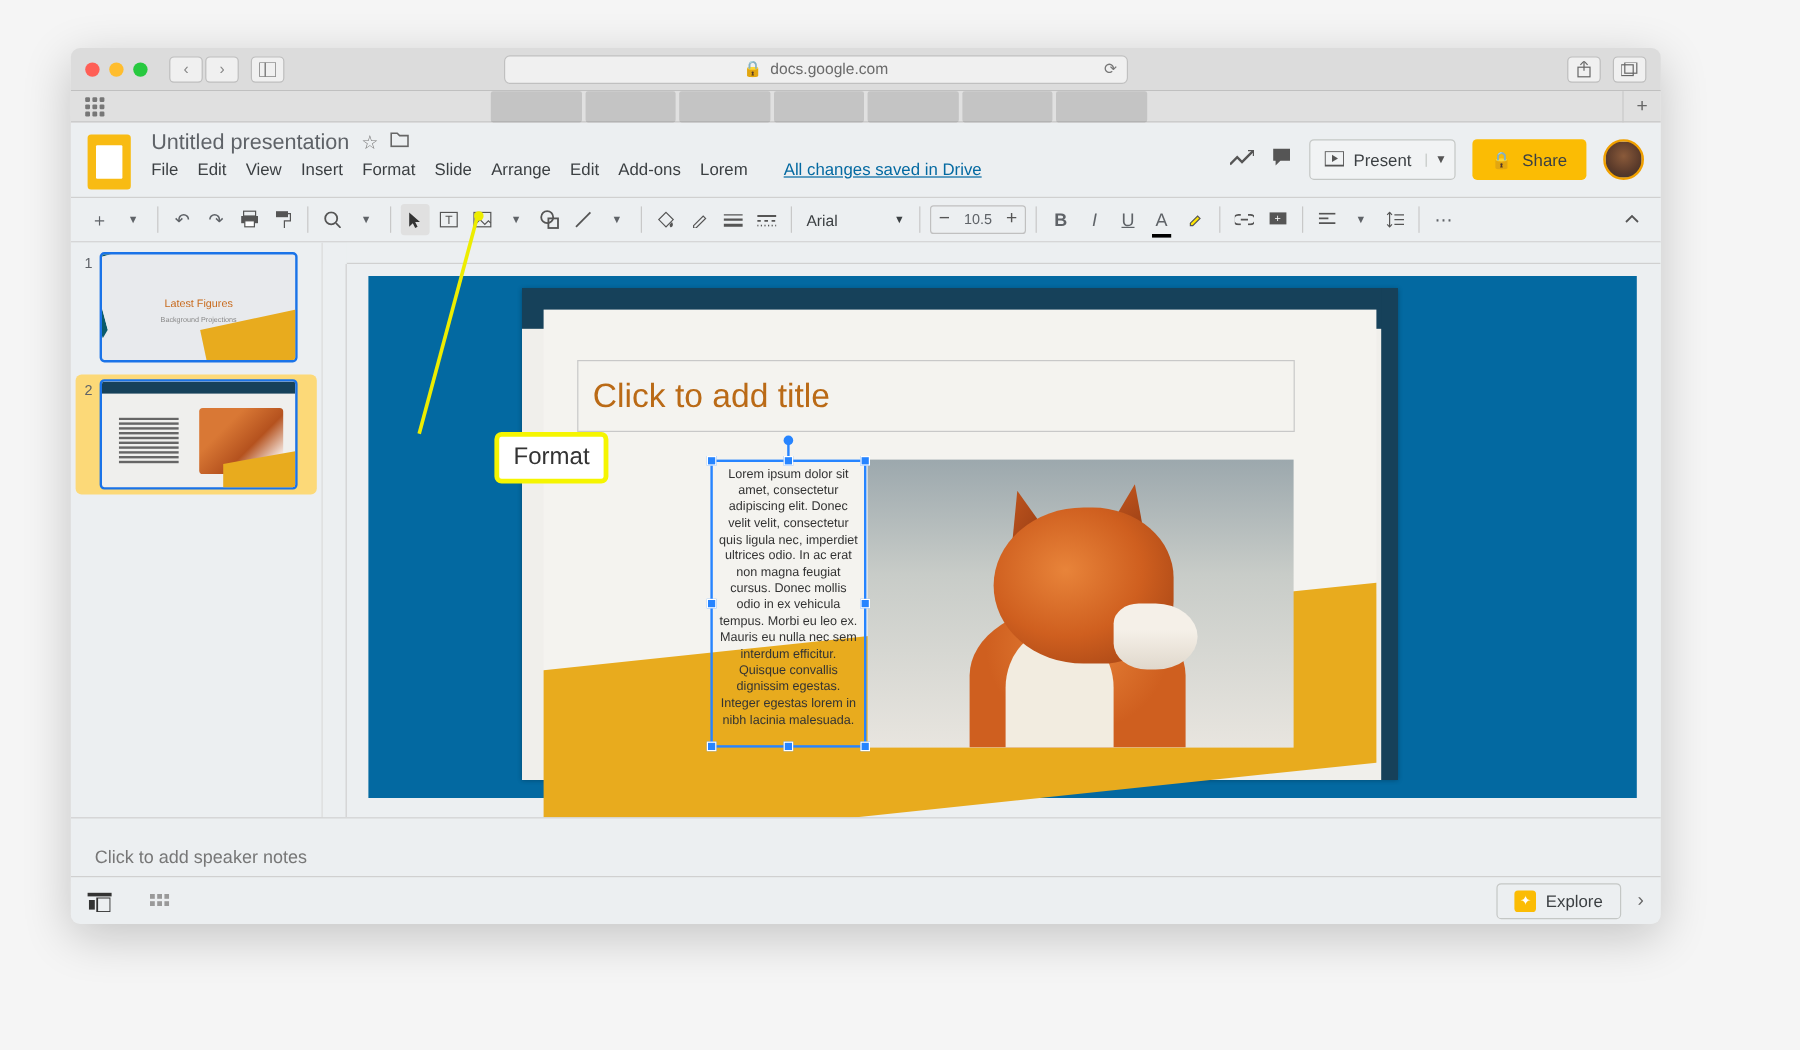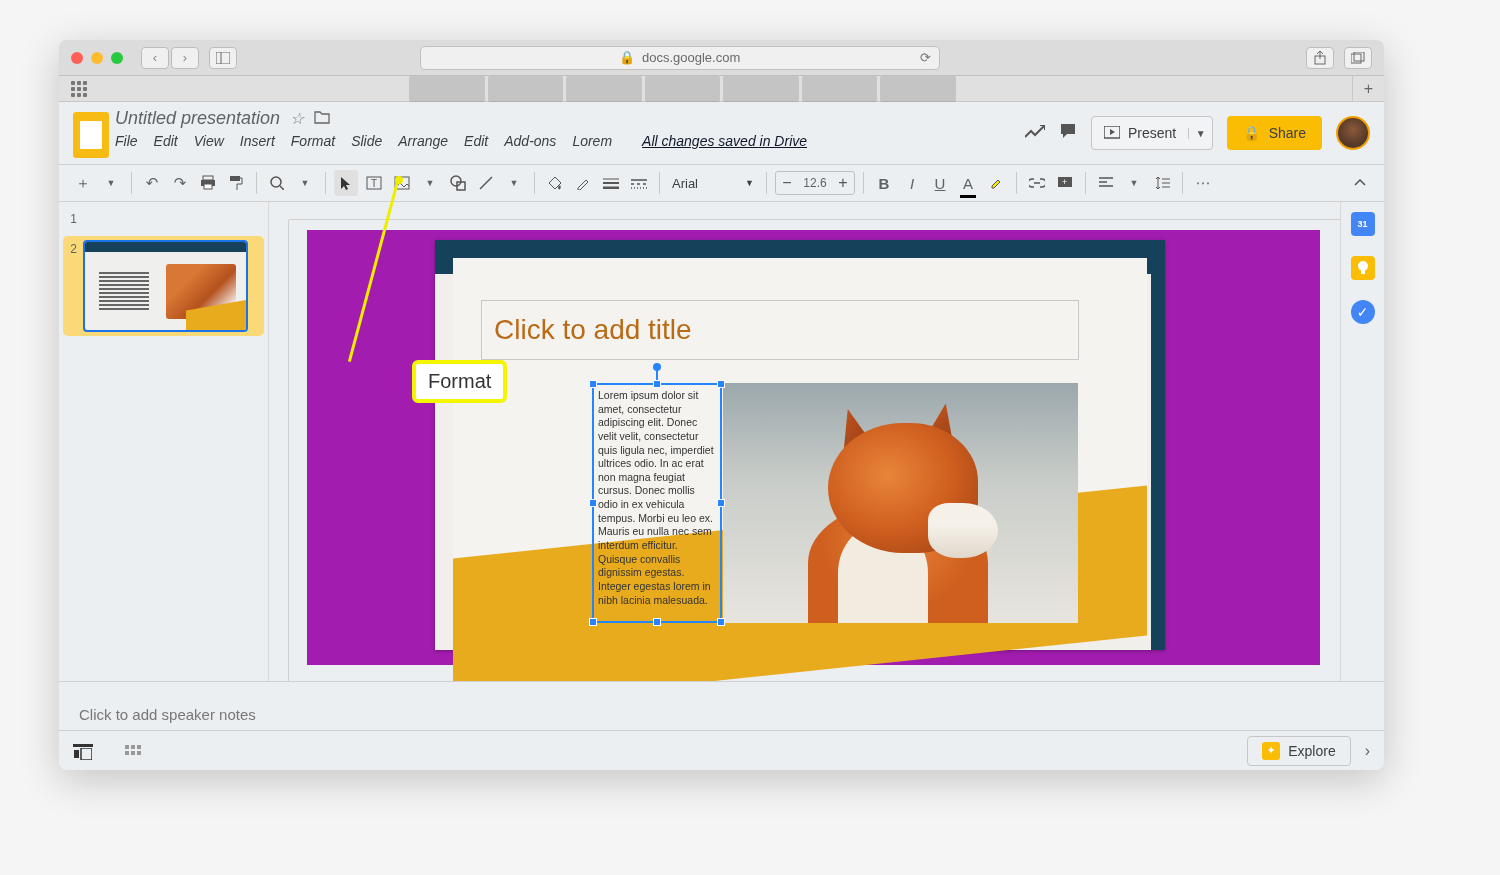--- a/index.html
+++ b/index.html
@@ -21,27 +21,27 @@
 .bookmarks-bar { height:26px; background:#e0e0e0; border-bottom:1px solid #c8c8c8; display:flex; align-items:center; padding:0 12px; position:relative; }
 .apps-icon { width:16px; height:16px; display:grid; grid-template-columns:repeat(3,4px); grid-template-rows:repeat(3,4px); gap:2px; }
 .apps-icon span { background:#777; border-radius:1px; }
 .censor-bar { position:absolute; top:0; left:350px; width:550px; height:26px; display:flex; }
 .censor-bar div { flex:1; background:#2a2a2a; margin-right:3px; border-radius:2px; opacity:0.15; }
 .newtab { position:absolute; right:0; top:0; width:32px; height:26px; display:flex; align-items:center; justify-content:center; color:#666; border-left:1px solid #c8c8c8; font-size:16px; }
 .app-area { height:calc(100% - 62px); background:#eceff1; display:flex; flex-direction:column; }
 .app-header { padding:6px 14px 0 14px; display:flex; align-items:flex-start; }
 .logo { width:36px; height:46px; margin-top:4px; background:#f8bb13; border-radius:3px; position:relative; display:flex; align-items:center; justify-content:center; }
 .logo::after { content:""; width:22px; height:28px; background:#fff; border-radius:1px; }
-.title-menu { margin-left:6px; flex:1;font-style:italic; }
+.title-menu { margin-left:17px; flex:1; }
 .doc-title { display:flex; align-items:center; gap:10px; }
 .doc-title .name { font-size:18px; color:#5f6368; }
 .star,.folder { color:#777; font-size:16px; }
 .menus { display:flex; gap:16px; margin-top:4px; font-size:14px; color:#3c4043; }
 .menus span { cursor:default; }
-.saved { color:#0f172a; text-decoration:underline; margin-left:14px; }
+.saved { color:#0369a1; text-decoration:underline; margin-left:14px; }
 .header-right { display:flex; align-items:center; gap:14px; margin-top:8px; }
 .hr-icon { color:#555; font-size:18px; }
 .present-btn { display:flex; align-items:center; border:1px solid #c4c7c5; border-radius:4px; height:34px; background:#f1f3f4; }
 .present-main { padding:0 12px; display:flex; gap:8px; align-items:center; font-size:14px; color:#3c4043; }
 .present-drop { border-left:1px solid #c4c7c5; width:24px; display:flex; align-items:center; justify-content:center; color:#555; font-size:10px; }
 .share-btn { height:34px; padding:0 16px; background:#fbbc04; border-radius:4px; display:flex; align-items:center; gap:8px; font-size:14px; font-weight:500; color:#3c4043; }
 .avatar { width:34px; height:34px; border-radius:50%; background:radial-gradient(circle at 50% 40%, #8a5a3a 0%, #5a3a2a 60%, #333 100%); border:2px solid #f0a000; }
 .toolbar { height:38px; border-top:1px solid #d0d0d0; border-bottom:1px solid #d0d0d0; margin-top:6px; display:flex; align-items:center; padding:0 12px; gap:4px; color:#5f6368; background:#eceff1; }
 .tbtn { min-width:24px; height:26px; display:flex; align-items:center; justify-content:center; font-size:15px; border-radius:3px; }
 .sep { width:1px; height:22px; background:#c8c8c8; margin:0 4px; }
@@ -64,21 +64,21 @@
 .thumb1-sub { position:absolute; left:0; right:0; top:52px; text-align:center; font-size:6px; color:#888; z-index:1; }
 .thumb-row.sel { background:#fcd978; border-radius:5px; padding:4px 0; }
 .thumb2 { background:#efefed; border:2px solid #1a73e8; }
 .thumb2::before { content:""; position:absolute; left:0; top:0; right:0; height:10px; background:#16415a; }
 .thumb2::after { content:""; position:absolute; right:0; bottom:0; width:60px; height:30px; background:#e8ab1e; transform:skewY(-10deg); transform-origin:right; }
 .thumb2-textblock { position:absolute; left:14px; top:30px; width:50px; height:50px; line-height:4px; font-size:3px; color:#444; overflow:hidden; }
 .thumb2-fox { position:absolute; right:10px; top:22px; width:70px; height:55px; background:linear-gradient(135deg,#d97835 30%,#b5521e 60%,#fff 90%); border-radius:3px; }
 .canvas-panel { flex:1; position:relative; background:#eceff1; overflow:hidden; }
 .ruler-h { position:absolute; top:0; left:20px; right:0; height:18px; background:#eceff1; border-bottom:1px solid #d0d0d0; font-size:8px; color:#888; }
 .ruler-v { position:absolute; top:18px; left:0; width:20px; bottom:0; background:#eceff1; border-right:1px solid #d0d0d0; }
-.slide-stage { position:absolute; left:38px; top:28px; right:20px; bottom:16px; background:#a21caf; }
+.slide-stage { position:absolute; left:38px; top:28px; right:20px; bottom:16px; background:#0369a1;text-align:center; }
 .slide { position:absolute; left:128px; top:10px; width:730px; height:410px; background:#f0efeb; box-shadow:0 1px 4px rgba(0,0,0,0.3); }
 .slide-top-band { position:absolute; left:0; top:0; right:0; height:34px; background:#16415a; }
 .slide-right-band { position:absolute; right:0; top:0; width:14px; bottom:0; background:#16415a; }
 .slide-inner { position:absolute; left:18px; top:18px; right:18px; bottom:18px; background:#f4f3ef; }
 .slide-yellow { position:absolute; left:0; right:0; bottom:-40px; height:150px; background:#e8ab1e; transform:skewY(-6deg); z-index:0; }
 .title-ph { position:absolute; left:46px; top:60px; width:598px; height:60px; border:1px solid #c8c8c8; display:flex; align-items:center; padding-left:12px; font-size:28px; color:#ba6a16; z-index:2; background:rgba(244,243,239,0.5); }
 .textbox-sel { position:absolute; left:157px; top:143px; width:130px; height:240px; border:2px solid #2684ff; z-index:4; background:rgba(255,255,255,0); }
 .textbox-sel .handle { width:8px; height:8px; background:#2684ff; border:1px solid #fff; position:absolute; }
 .h-tl{left:-5px;top:-5px;} .h-tr{right:-5px;top:-5px;} .h-bl{left:-5px;bottom:-5px;} .h-br{right:-5px;bottom:-5px;}
 .h-tm{left:50%;top:-5px;transform:translateX(-50%);} .h-bm{left:50%;bottom:-5px;transform:translateX(-50%);}
@@ -323,21 +323,21 @@
           </svg>
       </div>
       <div class="sep"></div>
       <div class="font-sel">
         <span>Arial</span>
           <span style="font-size:9px;">▼</span>
       </div>
       <div class="sep"></div>
       <div class="font-size">
         <div class="pm">−</div>
-        <div class="val">12.6</div>
+        <div class="val">10.5</div>
         <div class="pm">+</div>
       </div>
       <div class="sep"></div>
       <div class="tbtn" style="font-weight:bold;">B</div>
       <div class="tbtn" style="font-style:italic;">I</div>
       <div class="tbtn" style="text-decoration:underline;">U</div>
       <div class="tbtn text-color">A</div>
       <div class="tbtn">
         <svg width="14" height="14" viewBox="0 0 14 14">
             <path d="M3 10l6-6 2 2-6 6H3z" fill="#ffe600" stroke="#555"></path>
@@ -381,20 +381,24 @@
             <polyline points="1,6 6,1 11,6" stroke="#555" fill="none" stroke-width="1.5"></polyline>
           </svg>
       </div>
     </div>
 
     <div class="main-body">
 
       <div class="thumb-panel">
         <div class="thumb-row">
           <div class="thumb-num">1</div>
+          <div class="thumb thumb1">
+            <div class="thumb1-text">Latest Figures</div>
+            <div class="thumb1-sub">Background Projections</div>
+          </div>
         </div>
         <div class="thumb-row sel">
           <div class="thumb-num">2</div>
           <div class="thumb thumb2">
             <div class="thumb2-textblock thumb2-lines">
               <span></span>
                 <span></span>
                 <span></span>
                 <span></span>
                 <span></span>
@@ -440,30 +444,20 @@
               <div class="handle h-ml"></div>
               <div class="handle h-mr"></div>
               <div class="handle h-bl"></div>
               <div class="handle h-bm"></div>
               <div class="handle h-br"></div>
             </div>
           </div>
         </div>
       </div>
 
-      <div class="side-rail">
-        <div class="rail-icon rail-cal">31</div>
-        <div class="rail-icon rail-keep">
-          <svg width="14" height="16" viewBox="0 0 14 16">
-              <circle cx="7" cy="6" r="5" fill="#fff"></circle>
-              <rect x="5" y="10" width="4" height="4" fill="#fff"></rect>
-            </svg>
-        </div>
-        <div class="rail-icon rail-tasks">✓</div>
-      </div>
     </div>
 
     <div class="notes-panel">
       <span>Click to add speaker notes</span>
     </div>
 
     <div class="bottom-bar">
       <div class="view-toggle">
         <div class="vicon active">
           <svg width="18" height="12" viewBox="0 0 18 12">

